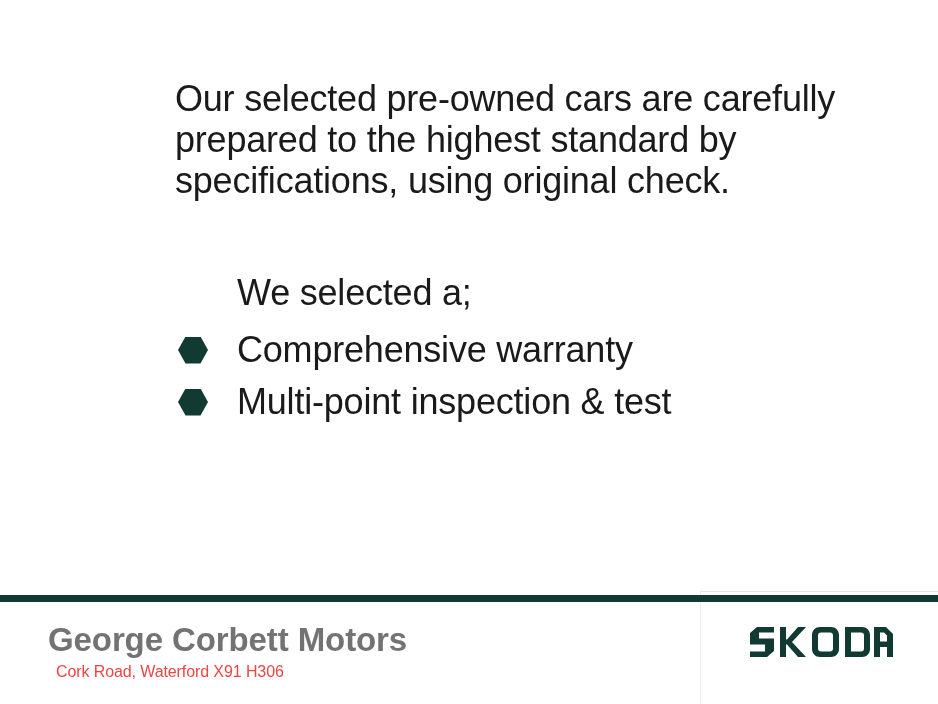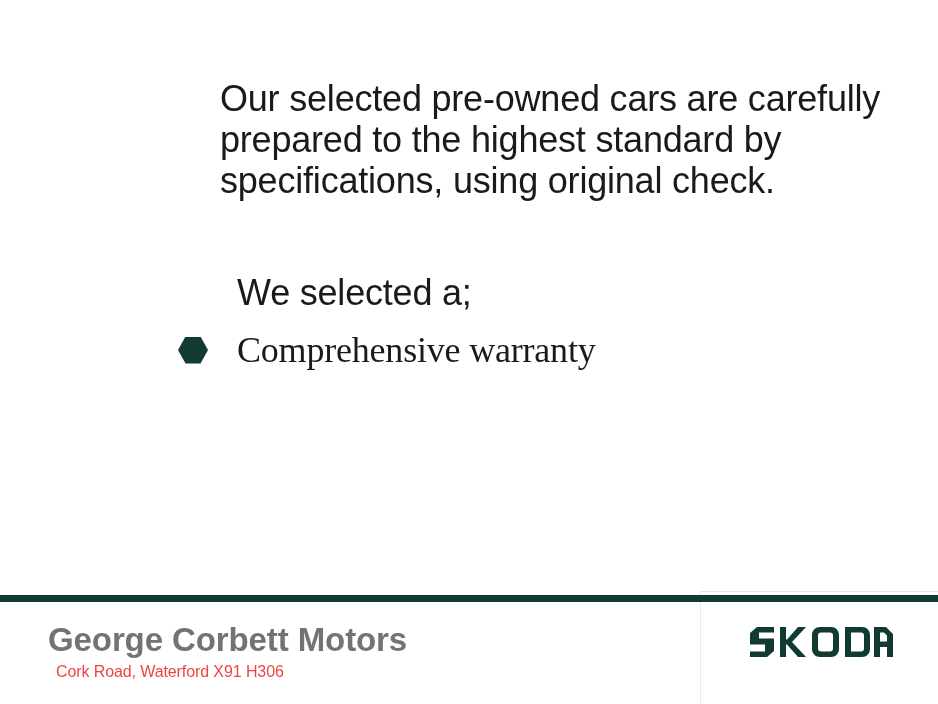--- a/index.html
+++ b/index.html
@@ -29,21 +29,20 @@
     top: 78px;
     width: 640px;
     font-size: 36px;
     line-height: 41px;
     color: #1a1a1a;
     letter-spacing: -0.2px;
   }
   .intro-line {
     display: block;
     white-space: pre;
-    margin-left: 45px;
   }
 
   
   .include-lead {
     position: absolute;
     left: 237px;
     top: 272px;
     font-size: 36px;
     line-height: 42px;
     color: #1a1a1a;
@@ -52,21 +51,20 @@
   }
 
   
   .bullet-list {
     position: absolute;
     left: 178px;
     top: 324px;
     margin: 0;
     padding: 0;
     list-style: none;
-    font-family: Liberation Serif, serif;
   }
   .bullet-row {
     display: flex;
     align-items: center;
     height: 52px;
   }
   .hex {
     width: 30px;
     height: 27px;
     flex: 0 0 30px;
@@ -148,20 +146,24 @@
     <span class="intro-line">specifications, using original check.</span>
   </div>
 
   <div class="include-lead">We selected a;</div>
 
   <ul class="bullet-list">
     <li class="bullet-row">
       <span class="hex"></span>
       <span class="bullet-text">Comprehensive warranty</span>
     </li>
+    <li class="bullet-row">
+      <span class="hex"></span>
+      <span class="bullet-text">Multi-point inspection &amp; test</span>
+    </li>
   </ul>
 
   <div class="logo-panel"></div>
   <div class="rule"></div>
 
   <div class="dealer-name">George Corbett Motors</div>
   <div class="dealer-addr">Cork Road, Waterford X91 H306</div>
 
   <div class="skoda-mark">
     <svg viewBox="0 0 290 64" xmlns="http://www.w3.org/2000/svg" aria-hidden="true">

